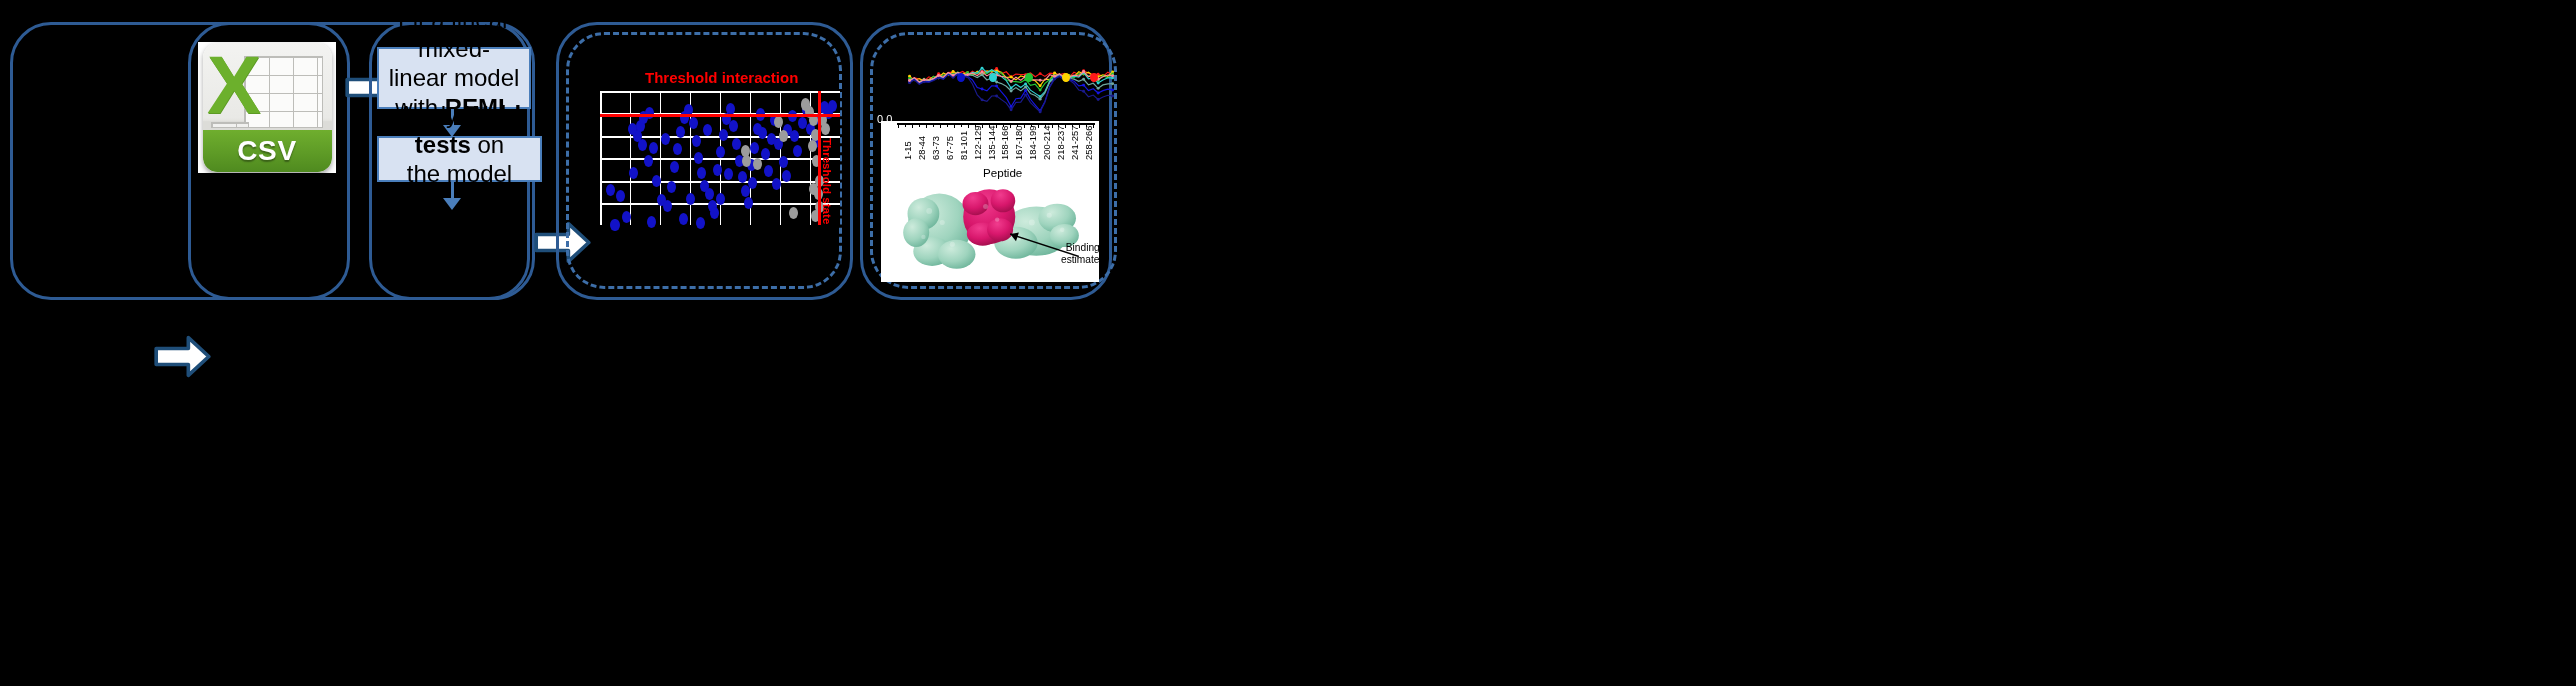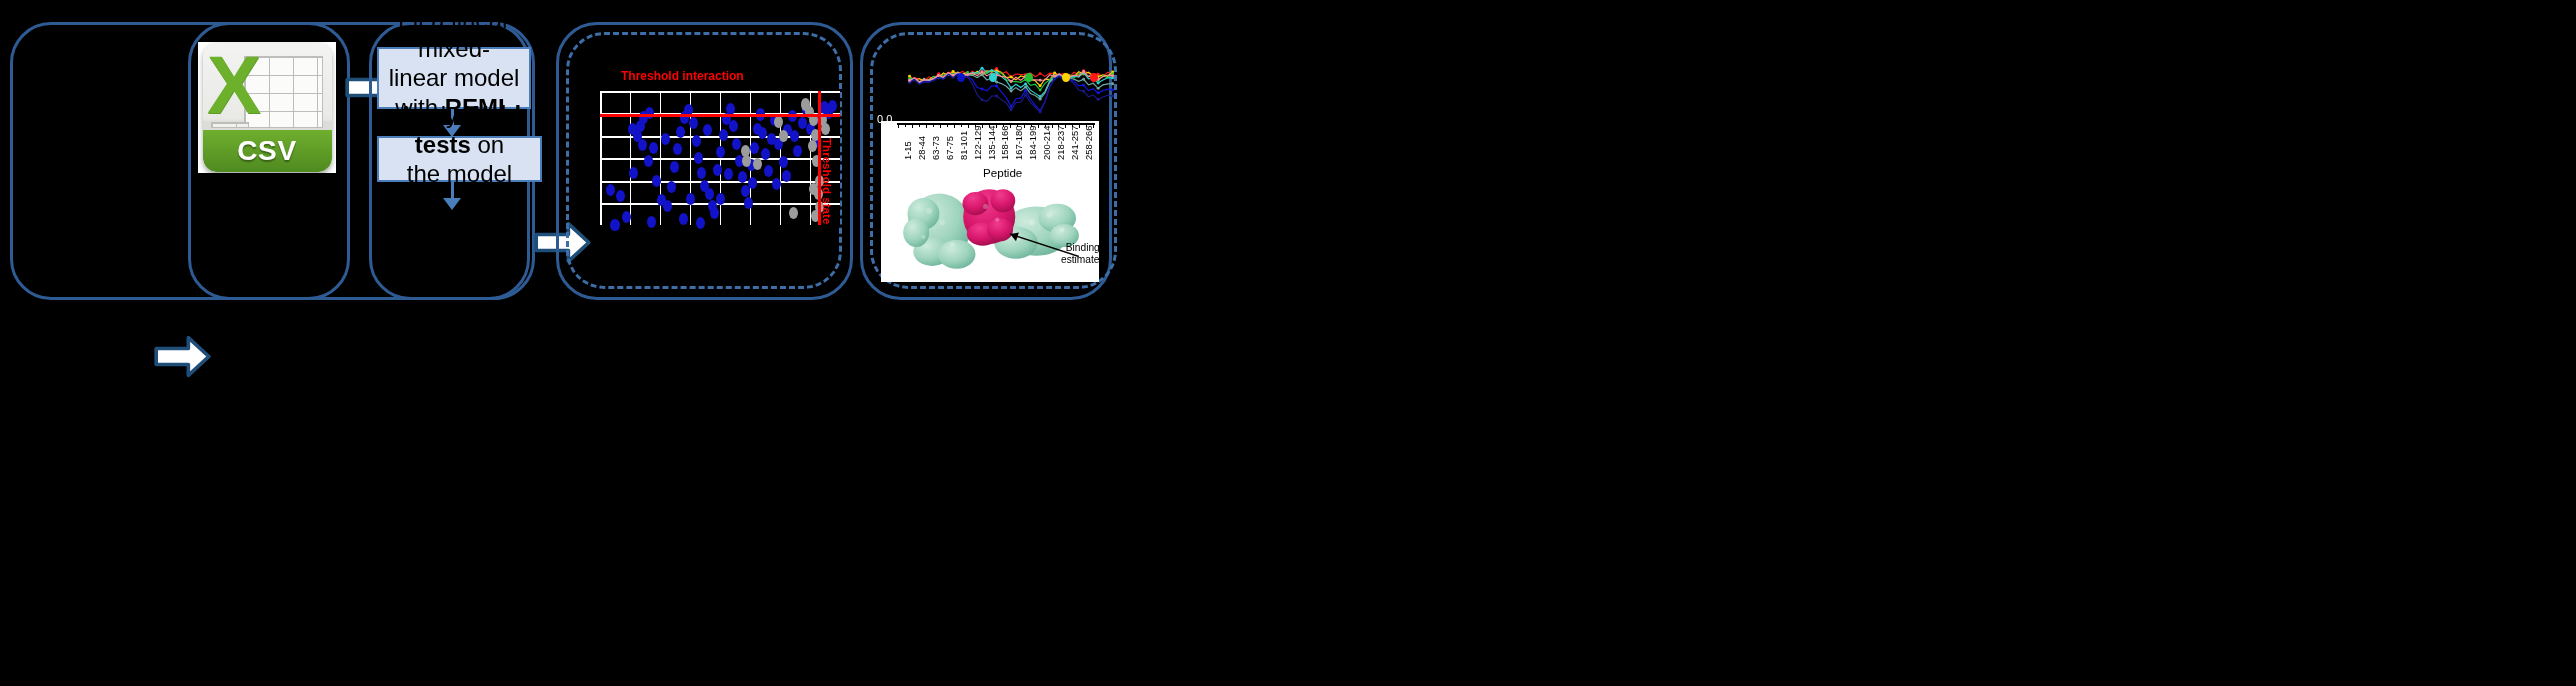--- a/index.html
+++ b/index.html
@@ -224,21 +224,21 @@
 
   <div class="block-arrow" style="left:534px; top:220px;">
     <svg viewBox="0 0 78 62" preserveAspectRatio="none">
       <polygon points="3,20 47,20 47,5 75,31 47,57 47,42 3,42" fill="#ffffff" stroke="#1F4E79" stroke-width="5" stroke-linejoin="round"></polygon>
     </svg>
   </div>
 
   <div class="stage-box" style="left:556px; top:22px; width:297px; height:278px;"></div>
   <div class="stage-box inner-dash" style="left:566px; top:32px; width:276px; height:257px;"></div>
 
-  <div class="scatter-title" style="left:621px; top:69px; font-size:12px;">Threshold interaction</div>
+  <div class="scatter-title" style="left:645px; top:69px; font-size:15px;">Threshold interaction</div>
 
   <div class="scatter-wrap" style="left:600px; top:91px; width:240px; height:134px;">
     <div class="scatter-plot">
       <div class="gridlines" style="background:
              repeating-linear-gradient(to right, #ffffff 0 1.5px, transparent 1.5px 30px),
              repeating-linear-gradient(to bottom, #ffffff 0 1.5px, transparent 1.5px 22.5px);"></div>
 
       <div class="pt blue" style="left:5.8px;  top:93px;"></div>
       <div class="pt blue" style="left:16px; top:99px;"></div>
       <div class="pt blue" style="left:22px; top:120px;"></div>

